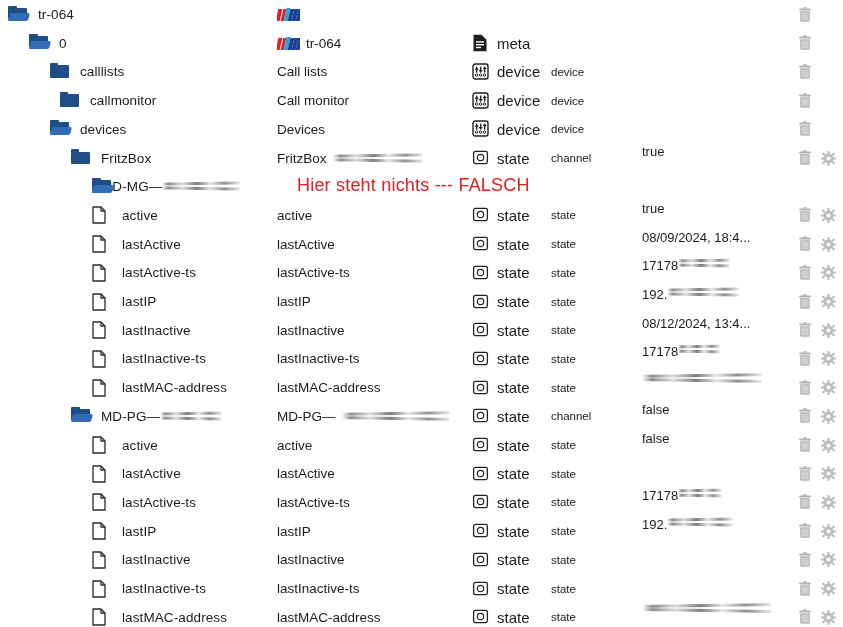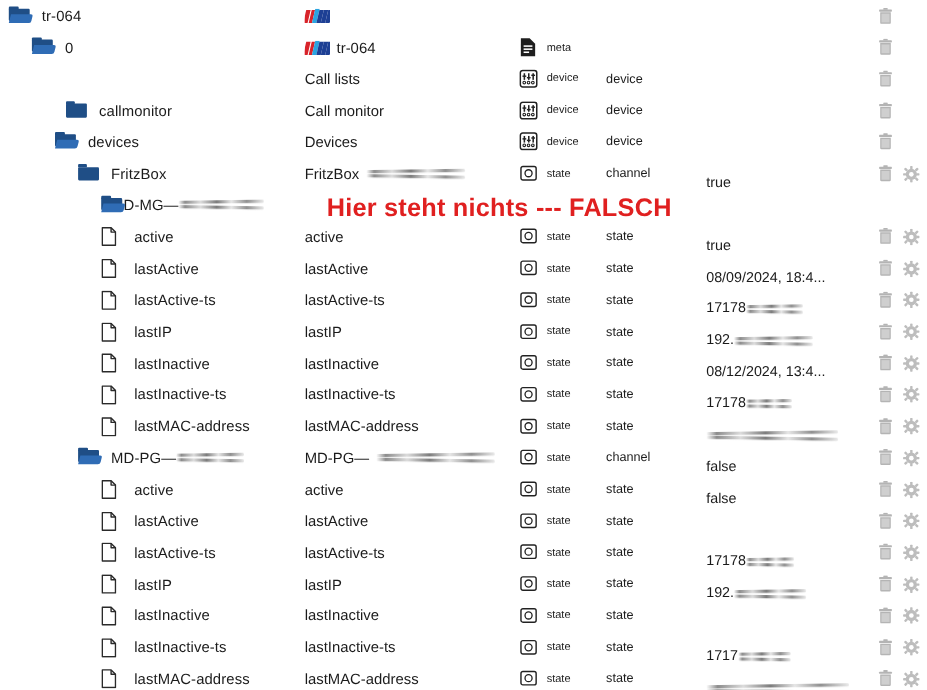--- a/index.html
+++ b/index.html
@@ -99,32 +99,32 @@
   
   .c-type {
     position: absolute;
     left: 472px; top: 0;
     height: 29px;
     display: flex;
     align-items: center;
   }
   .type-icon { width: 18px; height: 18px; margin-right: 7px; flex:0 0 auto; }
   .t-word {
-    font-size: 10px; color:#1b1b1b; white-space:nowrap;
+    font-size: 15px; color:#1b1b1b; white-space:nowrap;
     width: 54px; flex: 0 0 auto;
   }
   .t-sub { font-size: 11.5px; color:#1b1b1b; white-space:nowrap; }
 
   
   .c-value {
     position: absolute;
     left: 642px; top: 0;
     height: 29px;
     display: flex;
-    align-items: flex-end;
+    align-items: flex-start;
   }
   .c-value .label { font-size: 13px; color:#1b1b1b; white-space: nowrap; }
 
   
   .c-actions {
     position: absolute;
     left: 798px; top: 0;
     height: 29px;
     display: flex;
     align-items: center;
@@ -155,22 +155,22 @@
         rgba(170,170,170,.25) 100%);
     border-radius: 2px;
     filter: blur(.7px);
   }
   .redact::before { top: 1px; transform: rotate(-.8deg); }
   .redact::after  { top: 6px; transform: rotate(.9deg); }
 
   
   .annotation {
     position: absolute;
-    font-weight: bold;
-    font-size: 23px;
+    font-weight: normal;
+    font-size: 18px;
     color: #e02020;
     white-space: nowrap;
     letter-spacing: .2px;
   }
 </style>
 </head>
 <body>
 
 <div id="app">
     <div class="row" style="top: 0px;">
@@ -226,20 +226,24 @@
       <div class="c-actions">
         <span class="trash-icon"><svg width="14" height="16" viewBox="0 0 14 16">
             <rect x="1.2" y="1.6" width="11.6" height="2" rx=".6" fill="#b4b4b4"></rect>
             <rect x="5" y=".2" width="4" height="1.6" rx=".5" fill="#b4b4b4"></rect>
             <path d="M2.2 4.2 h9.6 v9.4 a1.1 1.1 0 0 1 -1.1 1.1 h-7.4 a1.1 1.1 0 0 1 -1.1 -1.1 z" fill="#b4b4b4"></path>
             <rect x="3.3" y="5.4" width="7.4" height="8" fill="#cfcfcf"></rect>
           </svg></span>
       </div>
     </div>
     <div class="row" style="top: 57.4px;">
+      <div class="c-tree" style="left: 50px;">
+        <span class="tree-icon folder-wrap"><span class="folder-closed"><span class="tab"></span><span class="body"></span></span></span>
+        <span class="label">calllists</span>
+      </div>
       <div class="c-name">
         <span class="label">Call lists</span>
       </div>
       <div class="c-type">
         <span class="type-icon"><svg width="17" height="17" viewBox="0 0 17 17">
             <rect x="1" y="1" width="15" height="15" rx="2.2" fill="#fff" stroke="#222" stroke-width="1.4"></rect>
             <rect x="4" y="3.6" width="1.4" height="6" fill="#222"></rect>
             <rect x="8" y="3.6" width="1.4" height="6" fill="#222"></rect>
             <rect x="12" y="3.6" width="1.4" height="6" fill="#222"></rect>
             <rect x="3" y="5.6" width="3.4" height="1.3" fill="#222"></rect>
@@ -973,24 +977,20 @@
         <span class="label">lastInactive-ts</span>
       </div>
       <div class="c-type">
         <span class="type-icon"><svg width="17" height="17" viewBox="0 0 17 17">
             <rect x="1.6" y="2.4" width="13.8" height="12.2" rx="1.8" fill="#fff" stroke="#222" stroke-width="1.3"></rect>
             <circle cx="8.5" cy="8.5" r="3.2" fill="none" stroke="#222" stroke-width="1.2"></circle>
           </svg></span>
         <span class="t-word">state</span>
         <span class="t-sub">state</span>
       </div>
-      <div class="c-value">
-        <span class="label">1717</span>
-        <span class="redact" style="width: 48px;"></span>
-      </div>
       <div class="c-actions">
         <span class="trash-icon"><svg width="14" height="16" viewBox="0 0 14 16">
             <rect x="1.2" y="1.6" width="11.6" height="2" rx=".6" fill="#b4b4b4"></rect>
             <rect x="5" y=".2" width="4" height="1.6" rx=".5" fill="#b4b4b4"></rect>
             <path d="M2.2 4.2 h9.6 v9.4 a1.1 1.1 0 0 1 -1.1 1.1 h-7.4 a1.1 1.1 0 0 1 -1.1 -1.1 z" fill="#b4b4b4"></path>
             <rect x="3.3" y="5.4" width="7.4" height="8" fill="#cfcfcf"></rect>
           </svg></span>
         <span class="gear-icon"><svg width="15" height="15" viewBox="0 0 15 15">
             <g fill="#bdbdbd">
               <circle cx="7.5" cy="7.5" r="5.1"></circle>

